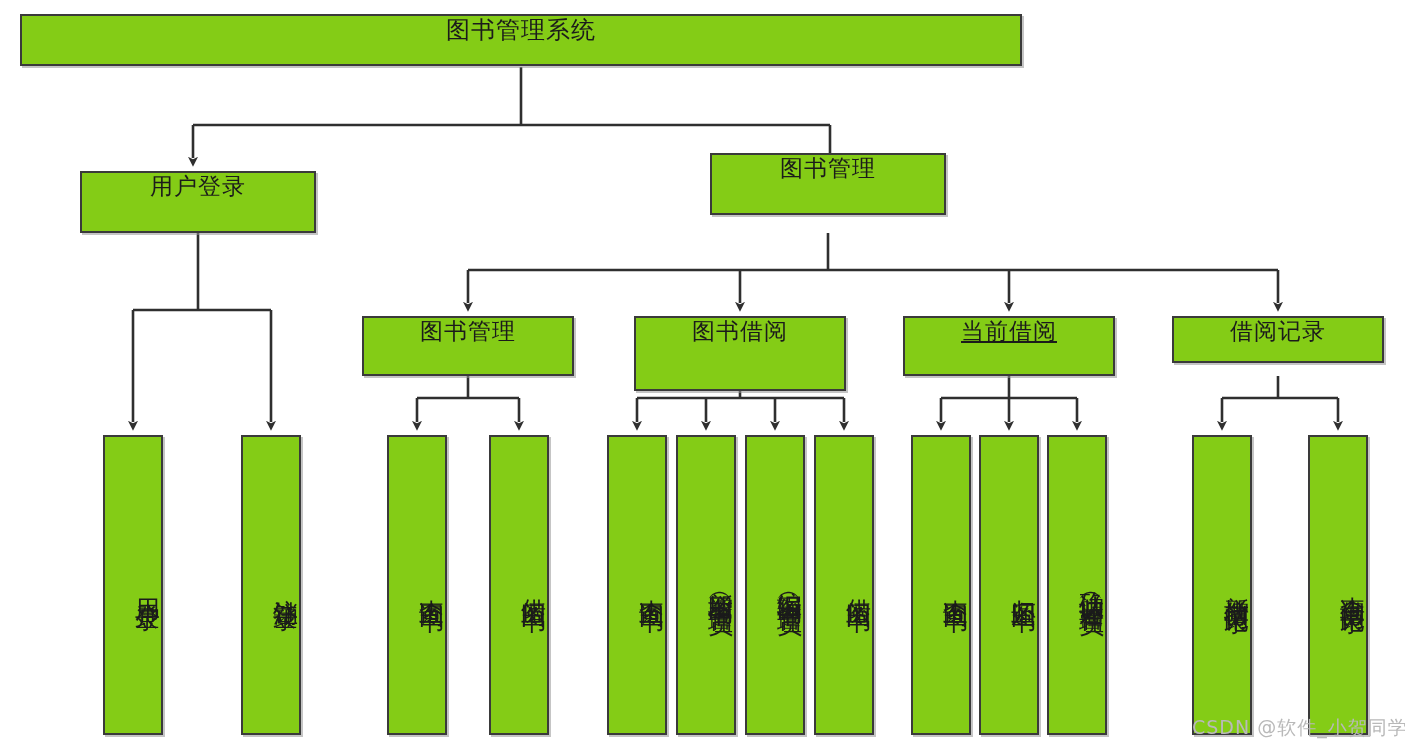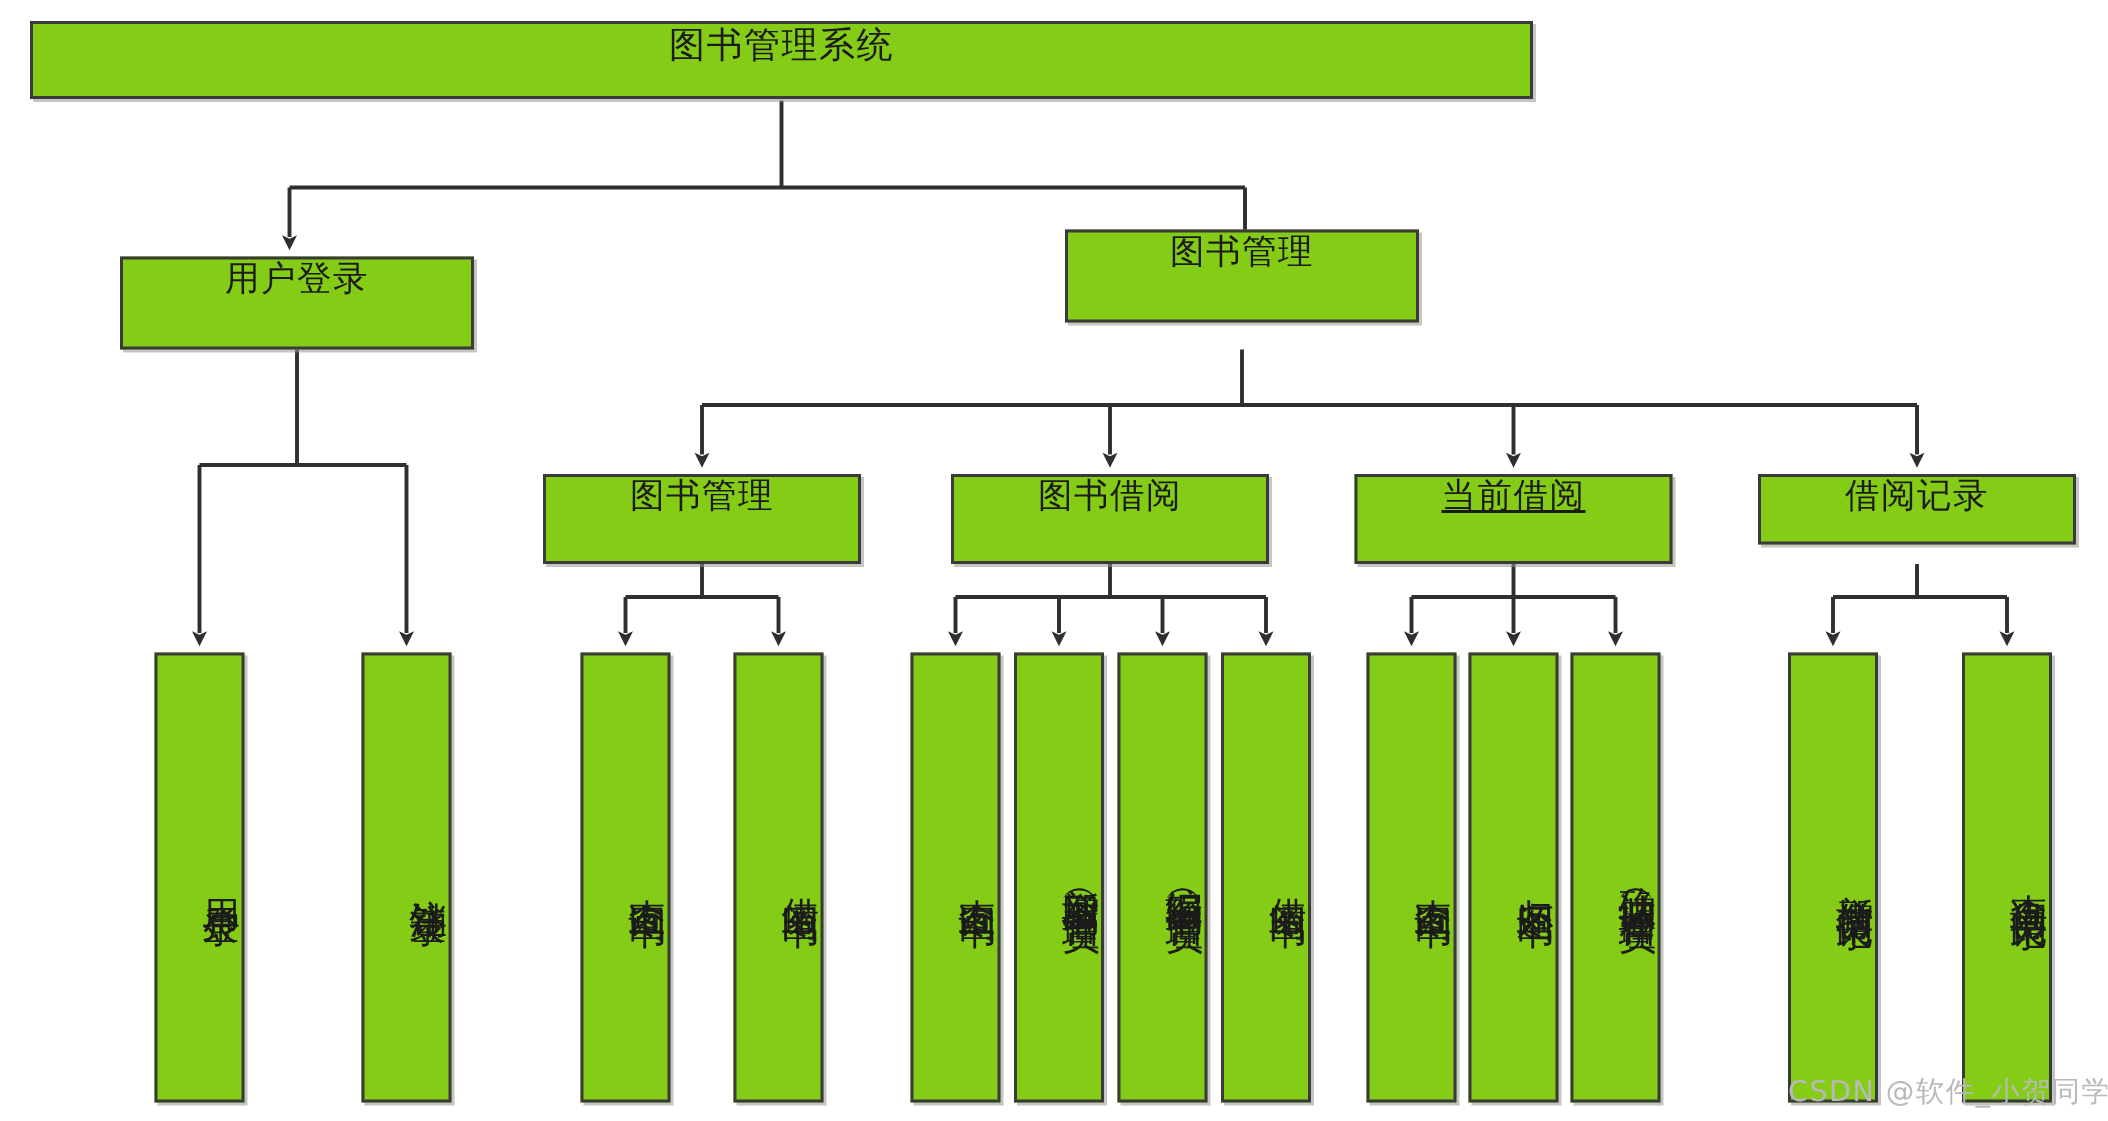--- a/index.html
+++ b/index.html
@@ -136,21 +136,21 @@
   <div class="node horiz" style="left:80px; top:171px; width:236px; height:62px;">
     <span>用户登录</span>
   </div>
   <div class="node horiz" style="left:710px; top:153px; width:236px; height:62px;">
     <span>图书管理</span>
   </div>
 
   <div class="node horiz" style="left:362px; top:316px; width:212px; height:60px;">
     <span>图书管理</span>
   </div>
-  <div class="node horiz" style="left:634px; top:316px; width:212px; height:60px;">
+  <div class="node horiz" style="left:634px; top:316px; width:212px; height:75px;">
     <span>图书借阅</span>
   </div>
   <div class="node horiz" style="left:903px; top:316px; width:212px; height:60px;text-decoration:underline;">
     <span>当前借阅</span>
   </div>
   <div class="node horiz" style="left:1172px; top:316px; width:212px; height:47px;">
     <span>借阅记录</span>
   </div>
 
   <div class="node vert" style="left:103px; top:435px; width:60px; height:300px;">

